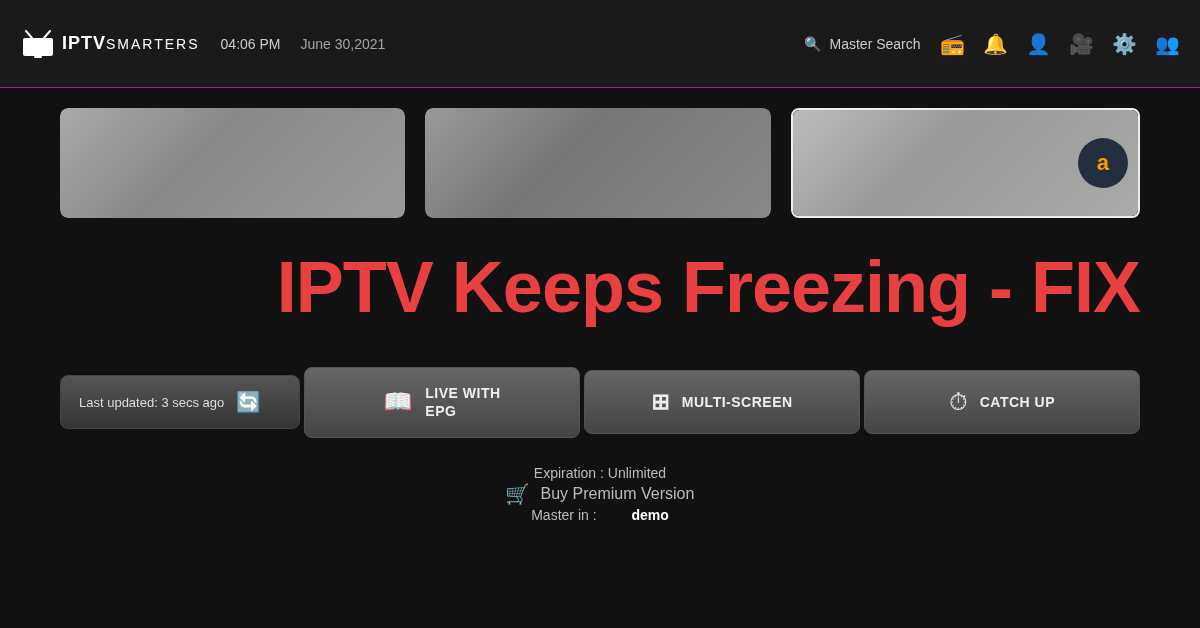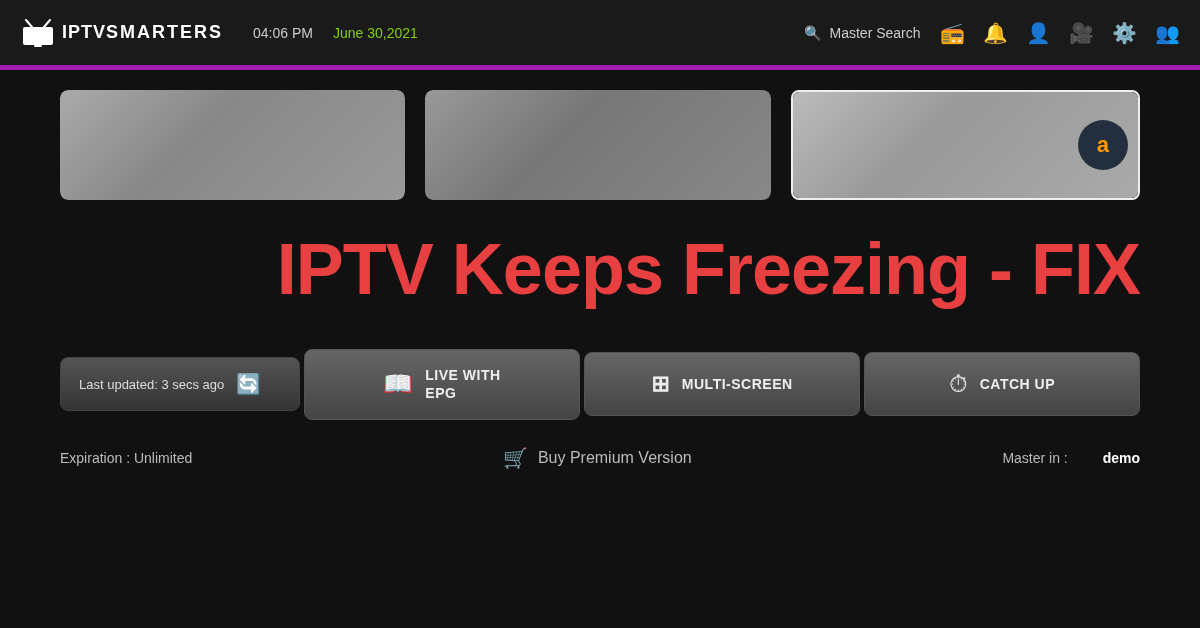--- a/index.html
+++ b/index.html
@@ -10,26 +10,26 @@
       font-family: 'Arial', sans-serif;
       width: 1200px;
       height: 628px;
       overflow: hidden;
       position: relative;
     }
 
     
     .header {
       background: #1a1a1a;
-      height: 70px;
+      height: 88px;
       display: flex;
       align-items: center;
       padding: 0 20px;
       gap: 20px;
-      border-bottom: 5px solid #a21caf;
+      border-bottom: 1px solid #a21caf;
     }
 
     .logo-area {
       display: flex;
       align-items: center;
       gap: 6px;
     }
 
     .logo-tv-icon {
       width: 36px;
@@ -44,33 +44,33 @@
 
     .logo-iptv {
       color: #fff;
       font-size: 18px;
       font-weight: 700;
       letter-spacing: 1px;
     }
 
     .logo-smarters {
       color: #fff;
-      font-size: 18px;
-      font-weight: 700;
+      font-size: 14px;
+      font-weight: 400;
       letter-spacing: 2px;
     }
 
     .header-time {
       color: #ccc;
       font-size: 14px;
-      margin-left: 10px;
+      margin-left: 1px;
     }
 
     .header-date {
-      color: #84cc16;
+      color: #a3a3a3;
       font-size: 14px;
     }
 
     .header-spacer { flex: 1; }
 
     .search-area {
       display: flex;
       align-items: center;
       gap: 8px;
       cursor: pointer;
@@ -214,20 +214,21 @@
       letter-spacing: 0.5px;
       line-height: 1.3;
     }
 
     
     .footer-section {
       padding: 16px 60px;
       display: flex;
       align-items: center;
       justify-content: space-between;
+      flex-direction: column;
     }
 
     .footer-expiry {
       color: #bbb;
       font-size: 14px;
     }
 
     .footer-premium {
       display: flex;
       align-items: center;

